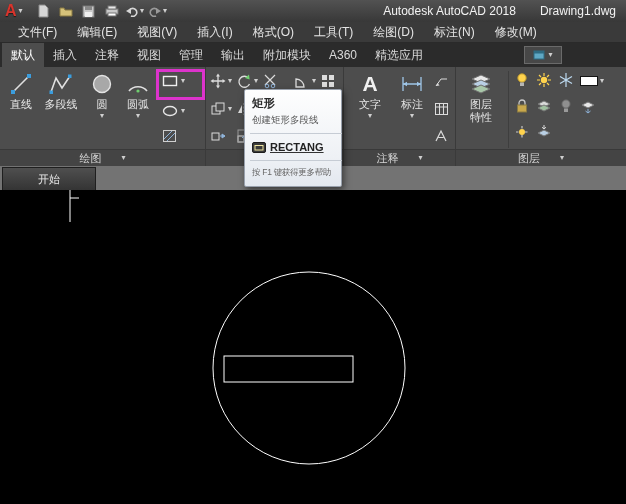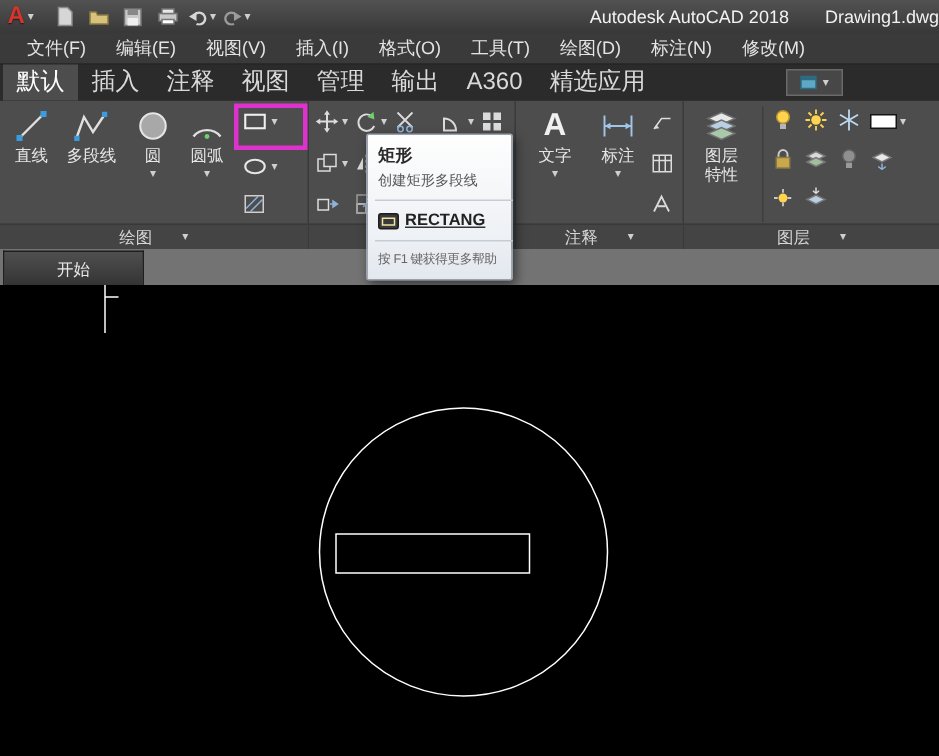--- a/index.html
+++ b/index.html
@@ -8,31 +8,31 @@
   svg { display:block; }
   .dd { font-size:8px; color:#cfcfcf; line-height:8px; }
 
   
   .titlebar { position:absolute; top:0; left:0; width:626px; height:22px;
     background:linear-gradient(#525252,#383838); display:flex; align-items:center; color:#ededed; }
   .app-btn { display:flex; align-items:center; gap:2px; padding:0 6px 0 5px; height:22px; }
   .logo-a { color:#d8342c; font-weight:bold; font-size:16px; line-height:20px; text-shadow:0 1px 1px rgba(0,0,0,.6); }
   .qat { display:flex; align-items:center; gap:3px; margin-left:4px; }
   .qat-btn { width:20px; height:18px; display:flex; align-items:center; justify-content:center; gap:1px; }
-  .titles { margin-left:auto; display:flex; gap:24px; font-size:12px; color:#f2f2f2; white-space:nowrap; }
+  .titles { margin-left:auto; display:flex; gap:24px; margin-right:10px; font-size:12px; color:#f2f2f2; white-space:nowrap; }
 
   
   .menubar { position:absolute; top:22px; left:0; width:626px; height:21px; background:#3a3a3a;
     display:flex; align-items:center; padding-left:8px; border-bottom:1px solid #2a2a2a; }
   .menu-item { padding:0 10px; font-size:12px; color:#e4e4e4; line-height:20px; white-space:nowrap; }
 
   
   .tabbar { position:absolute; top:43px; left:0; width:626px; height:24px; background:#2b2b2b;
     display:flex; align-items:flex-end; padding-left:2px; }
-  .rtab { padding:0 9px; height:24px; line-height:24px; font-size:16px; color:#d9d9d9; white-space:nowrap; }
+  .rtab { padding:0 9px; height:24px; line-height:24px; font-size:12px; color:#d9d9d9; white-space:nowrap; }
   .rtab.active { background:#4d4d4d; color:#ffffff; }
   .ws-dd { position:absolute; right:64px; top:3px; width:38px; height:18px; border:1px solid #6a6a6a;
     background:#474747; display:flex; align-items:center; justify-content:center; gap:3px; }
 
   
   .ribbon { position:absolute; top:67px; left:0; width:626px; height:99px; background:#4d4d4d; }
   .panel { position:absolute; top:0; height:99px; border-right:1px solid #3a3a3a; }
   .pfooter { position:absolute; bottom:0; left:0; right:0; height:17px; background:#444444;
     border-top:1px solid #393939; display:flex; align-items:center; justify-content:center; gap:20px;
     color:#d6d6d6; font-size:11px; }
@@ -133,20 +133,21 @@
   <div class="menu-item">修改(M)</div>
 </div>
 
 <div class="tabbar">
   <div class="rtab active">默认</div>
   <div class="rtab">插入</div>
   <div class="rtab">注释</div>
   <div class="rtab">视图</div>
   <div class="rtab">管理</div>
   <div class="rtab">输出</div>
+  <div class="rtab">附加模块</div>
   <div class="rtab">A360</div>
   <div class="rtab">精选应用</div>
   <div class="ws-dd">
     <svg width="12" height="10">
         <rect x="1" y="1" width="10" height="8" fill="#5fa8c4" stroke="#2e6b82"></rect>
         <rect x="1" y="1" width="10" height="2.5" fill="#2e6b82"></rect>
       </svg>
     <span class="dd">▾</span>
   </div>
 </div>

